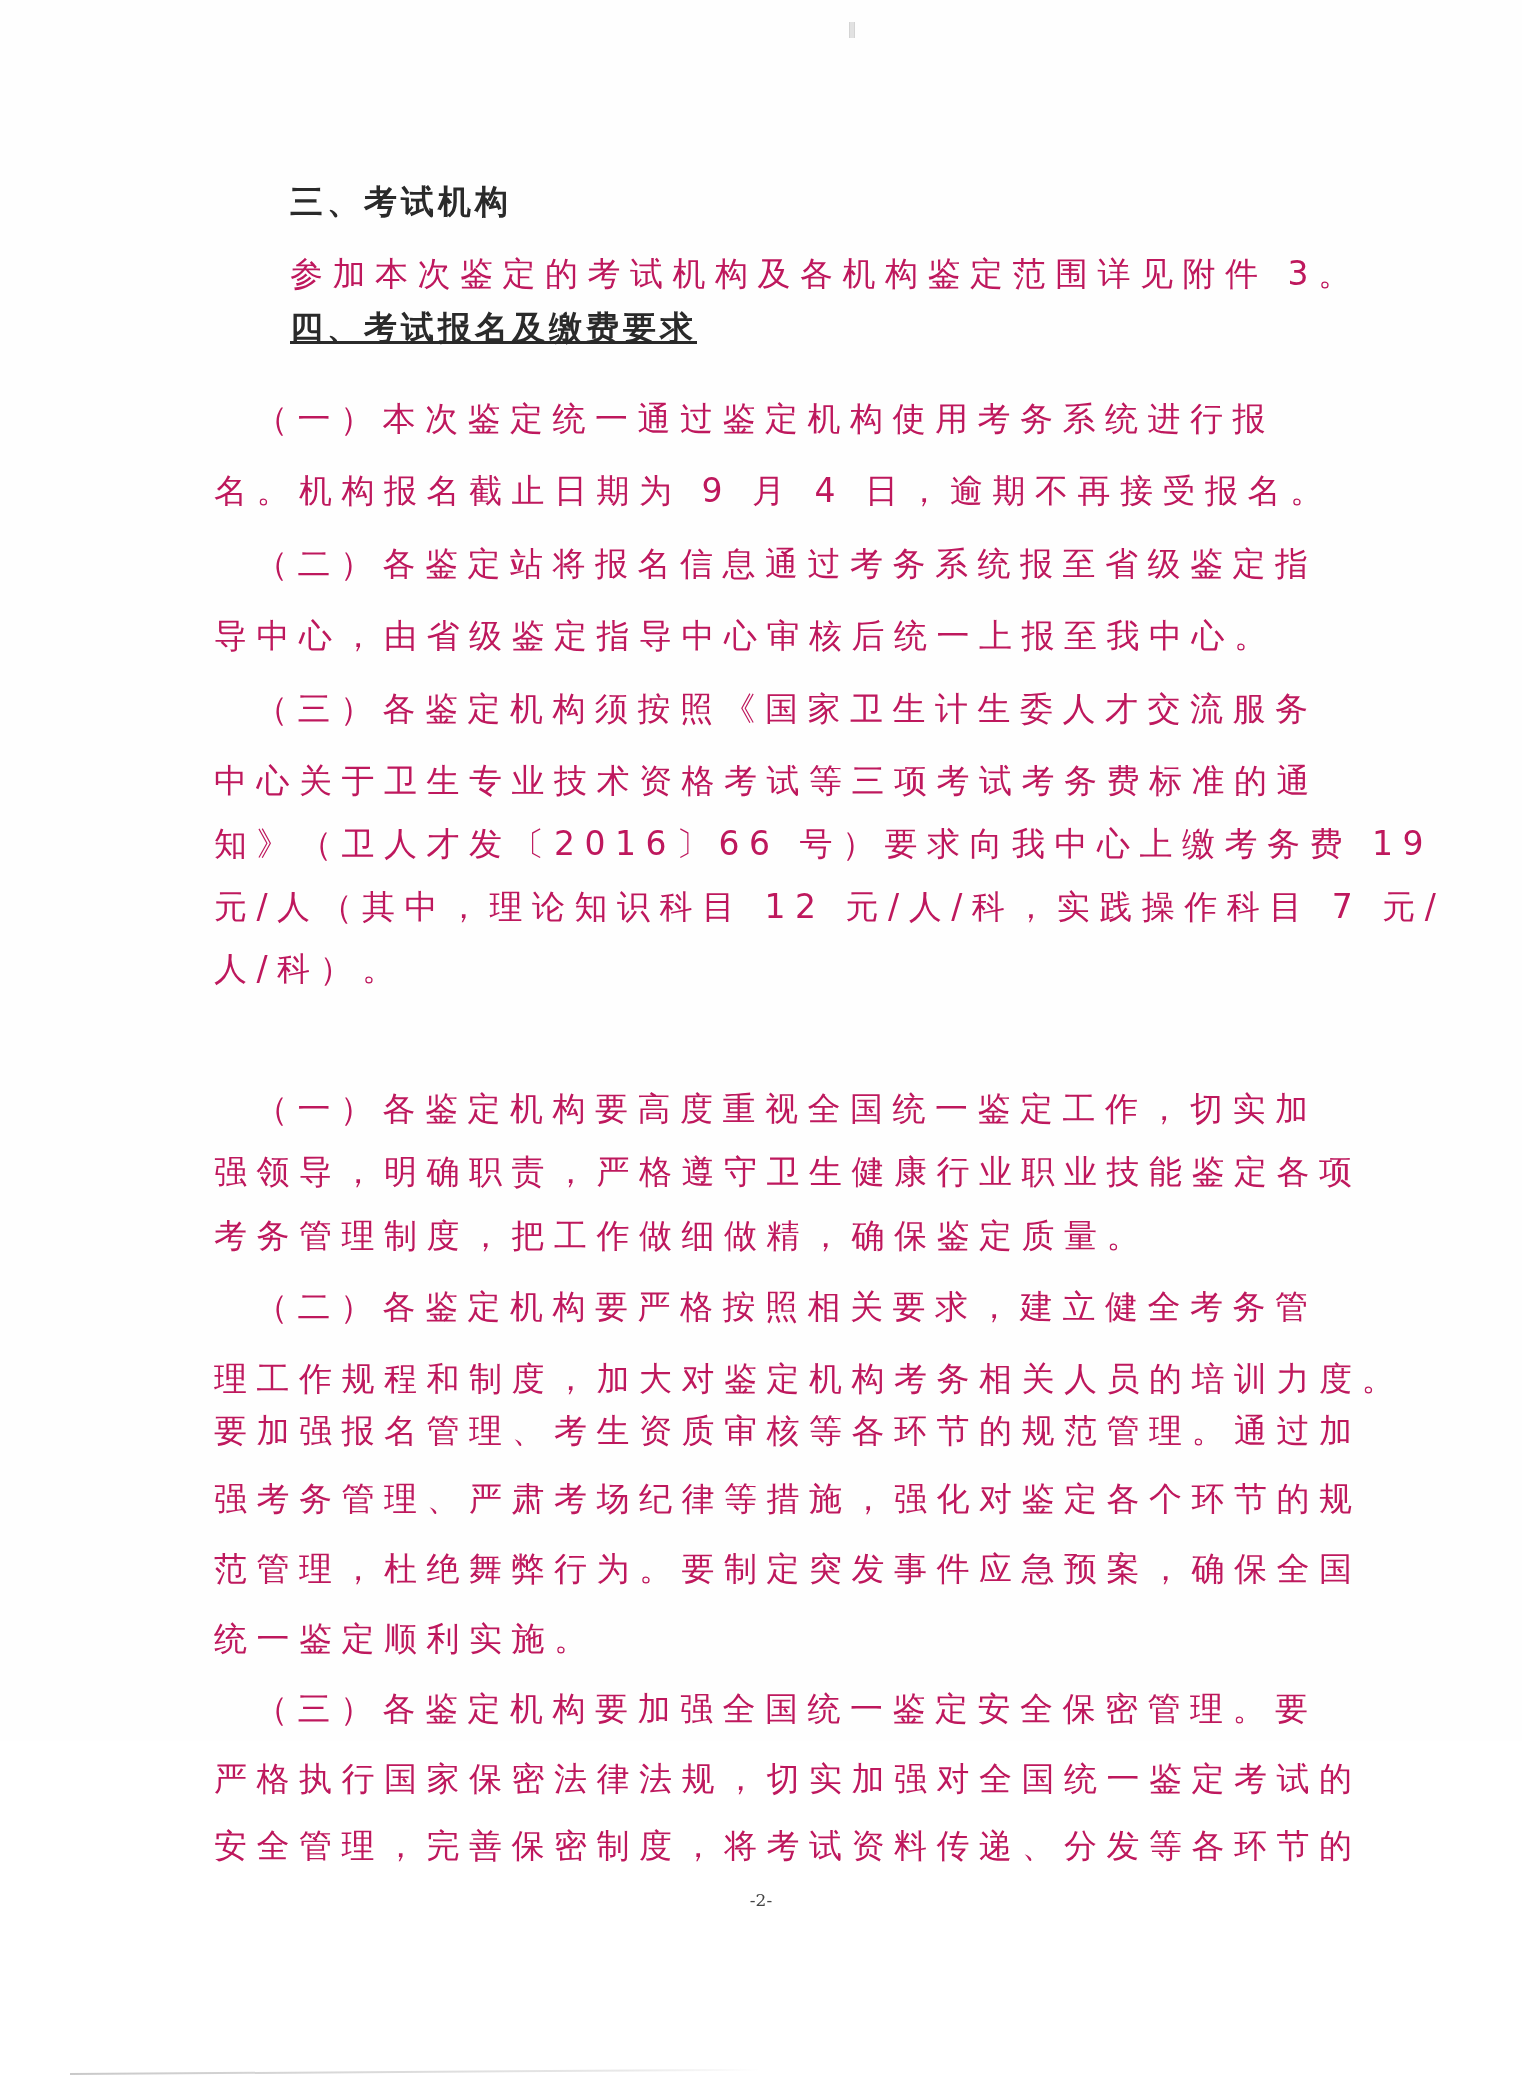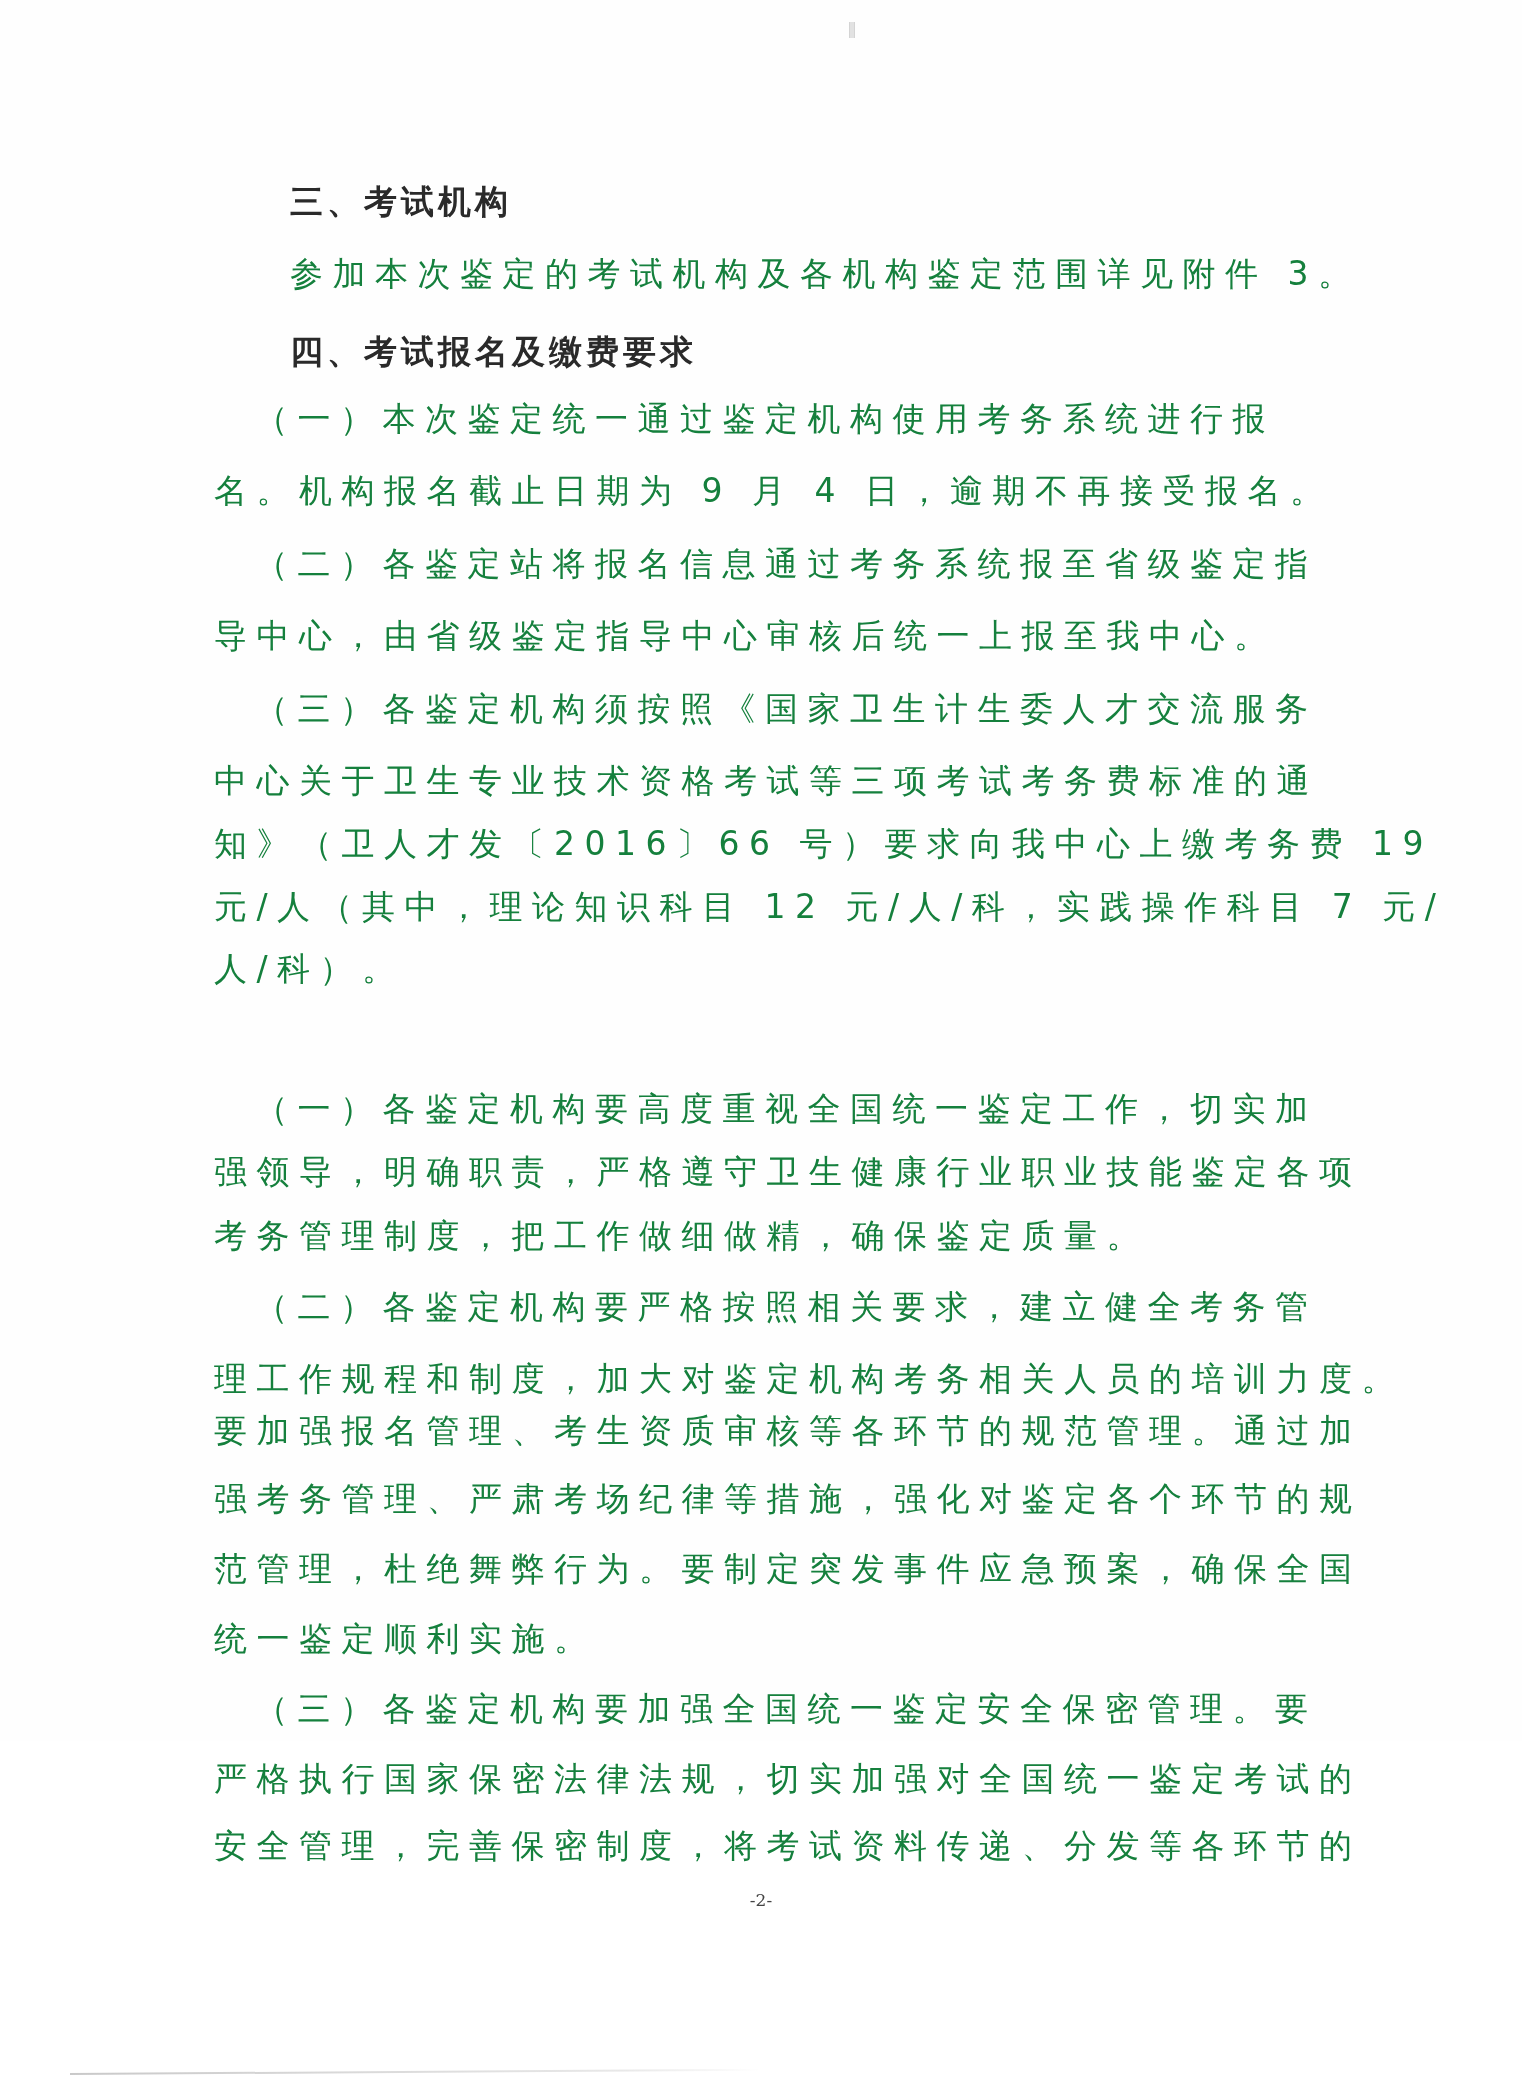--- a/index.html
+++ b/index.html
@@ -33,21 +33,21 @@
       border-right: 1px solid #d4d4d4;
     }
     .line {
       position: absolute;
       left: 214px;
       width: 1060px;
       white-space: nowrap;
       font-size: 33px;
       line-height: 48px;
       letter-spacing: 9.5px;
-      color: #15803d;
+      color: #be185d;
     }
     .line.indent { left: 255px; }
     .line.heading {
       left: 290px;
       font-weight: bold;
       letter-spacing: 4px;
       color: #2a2a2a;
     }
     .line.heading.wide { left: 262px; }
     .line.plain-start { left: 290px; }
@@ -74,21 +74,21 @@
   </style>
 </head>
 <body>
 
 <div class="page">
   <div class="scan-mark"></div>
 
   <div class="line heading" style="top:178px;">三、考试机构</div>
   <div class="line plain-start" style="top:250px;">参加本次鉴定的考试机构及各机构鉴定范围详见附件 3。</div>
 
-  <div class="line heading" style="top:328px;">四、考试报名及缴费要求</div>
+  <div class="line heading" style="top:304px;text-decoration:underline;">四、考试报名及缴费要求</div>
   <div class="line indent" style="top:395px;">（一）本次鉴定统一通过鉴定机构使用考务系统进行报</div>
   <div class="line" style="top:467px;">名。机构报名截止日期为 9 月 4 日，逾期不再接受报名。</div>
   <div class="line indent" style="top:540px;">（二）各鉴定站将报名信息通过考务系统报至省级鉴定指</div>
   <div class="line" style="top:612px;">导中心，由省级鉴定指导中心审核后统一上报至我中心。</div>
   <div class="line indent" style="top:685px;">（三）各鉴定机构须按照《国家卫生计生委人才交流服务</div>
   <div class="line" style="top:757px;">中心关于卫生专业技术资格考试等三项考试考务费标准的通</div>
   <div class="line" style="top:820px;">知》（卫人才发〔2016〕66 号）要求向我中心上缴考务费 19</div>
   <div class="line" style="top:883px;">元/人（其中，理论知识科目 12 元/人/科，实践操作科目 7 元/</div>
   <div class="line" style="top:945px;">人/科）。</div>
 

